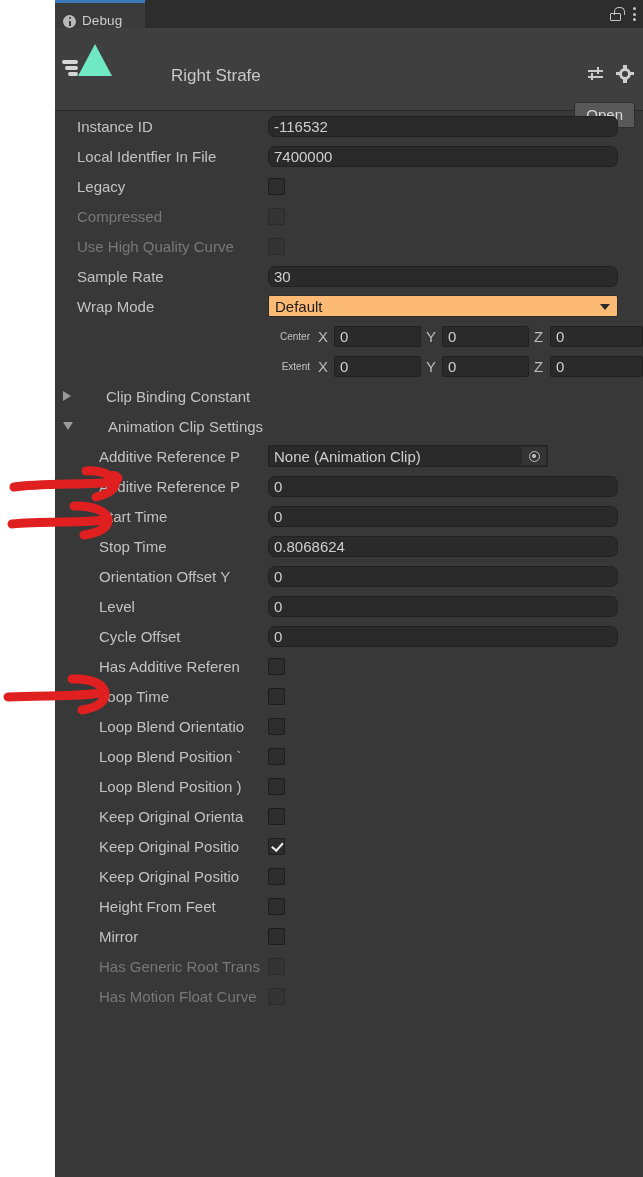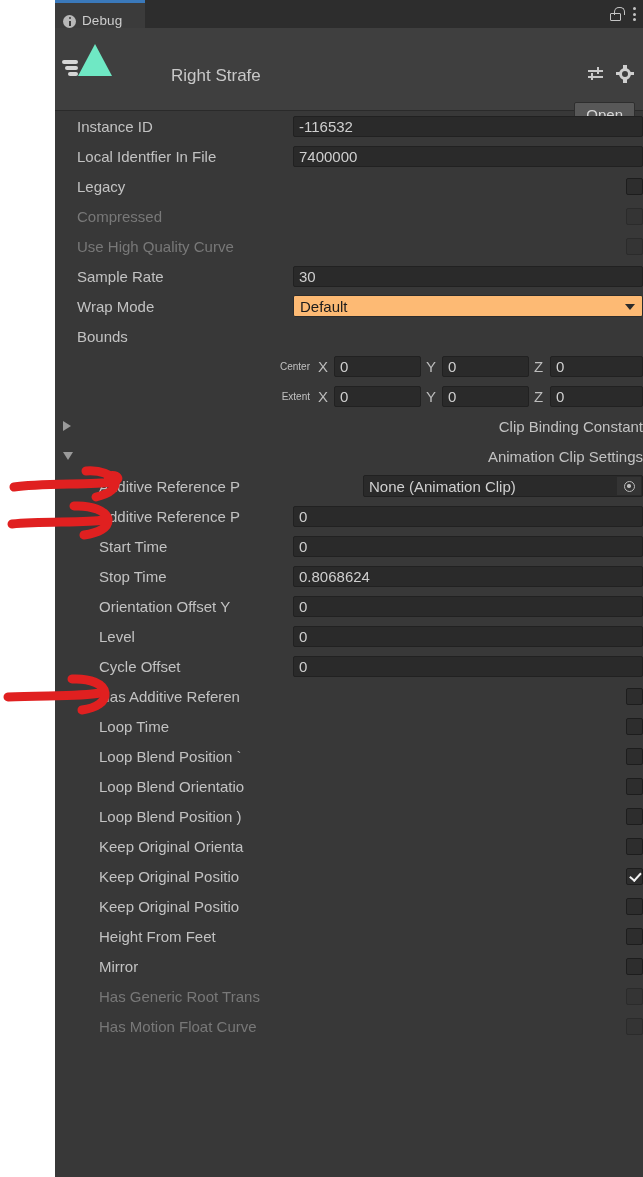--- a/index.html
+++ b/index.html
@@ -140,21 +140,21 @@
     font-size: 15px;
     padding: 3px 11px 4px;
     font-family: "Liberation Sans", sans-serif;
     cursor: pointer;
   }
 
   
   .body { position: absolute; left: 0; top: 111px; width: 100%; bottom: 0; }
   .row {
     position: relative; height: 30px;
-    display: flex; align-items: center; justify-content: space-between;
+    display: flex; align-items: center;
   }
   .lbl {
     color: #c2c2c2; font-size: 15px;
     white-space: nowrap; overflow: hidden;
     display: block;
     box-sizing: border-box;
   }
   .lbl.dim { color: #787878; }
   
   .lbl.ind0 { width: 213px; padding-left: 22px; }
@@ -166,21 +166,21 @@
     border-radius: 2px;
     height: 21px;
     box-sizing: border-box;
     color: #cfcfcf;
     font-size: 15px;
     display: flex; align-items: center;
     padding-left: 5px;
     overflow: hidden;
     white-space: nowrap;
   }
-  .field.wide { width: 350px; }
+  .field.wide { width: 350px; border-radius: 7px; }
   .cb {
     width: 17px; height: 17px;
     background: #2d2d2d;
     border: 1px solid #1d1d1d;
     border-radius: 2px;
     box-sizing: border-box;
     position: relative;
     flex: 0 0 auto;
   }
   .cb.dim { background: #343434; border-color: #2b2b2b; }
@@ -351,23 +351,20 @@
             <span class="field wide">30</span>
           </div>
           <div class="row">
             <span class="lbl ind0">Wrap Mode</span>
             <span class="dropdown">
               <span>Default</span>
               <span class="caret"></span>
             </span>
           </div>
           <div class="row">
-            <span class="lbl ind0">Bounds</span>
-          </div>
-          <div class="row">
             <span class="vec-lbl">Center</span>
             <span class="axis">X</span>
             <span class="vfield">0</span>
             <span class="axis">Y</span>
             <span class="vfield">0</span>
             <span class="axis">Z</span>
             <span class="vfield last">0</span>
           </div>
           <div class="row">
             <span class="vec-lbl">Extent</span>
@@ -421,25 +418,25 @@
           </div>
           <div class="row">
             <span class="lbl ind1">Has Additive Referen</span>
             <span class="cb"></span>
           </div>
           <div class="row">
             <span class="lbl ind1">Loop Time</span>
             <span class="cb"></span>
           </div>
           <div class="row">
+            <span class="lbl ind1">Loop Blend Orientatio</span>
+            <span class="cb"></span>
+          </div>
+          <div class="row">
             <span class="lbl ind1">Loop Blend Position `</span>
-            <span class="cb"></span>
-          </div>
-          <div class="row">
-            <span class="lbl ind1">Loop Blend Orientatio</span>
             <span class="cb"></span>
           </div>
           <div class="row">
             <span class="lbl ind1">Loop Blend Position )</span>
             <span class="cb"></span>
           </div>
           <div class="row">
             <span class="lbl ind1">Keep Original Orienta</span>
             <span class="cb"></span>
           </div>

